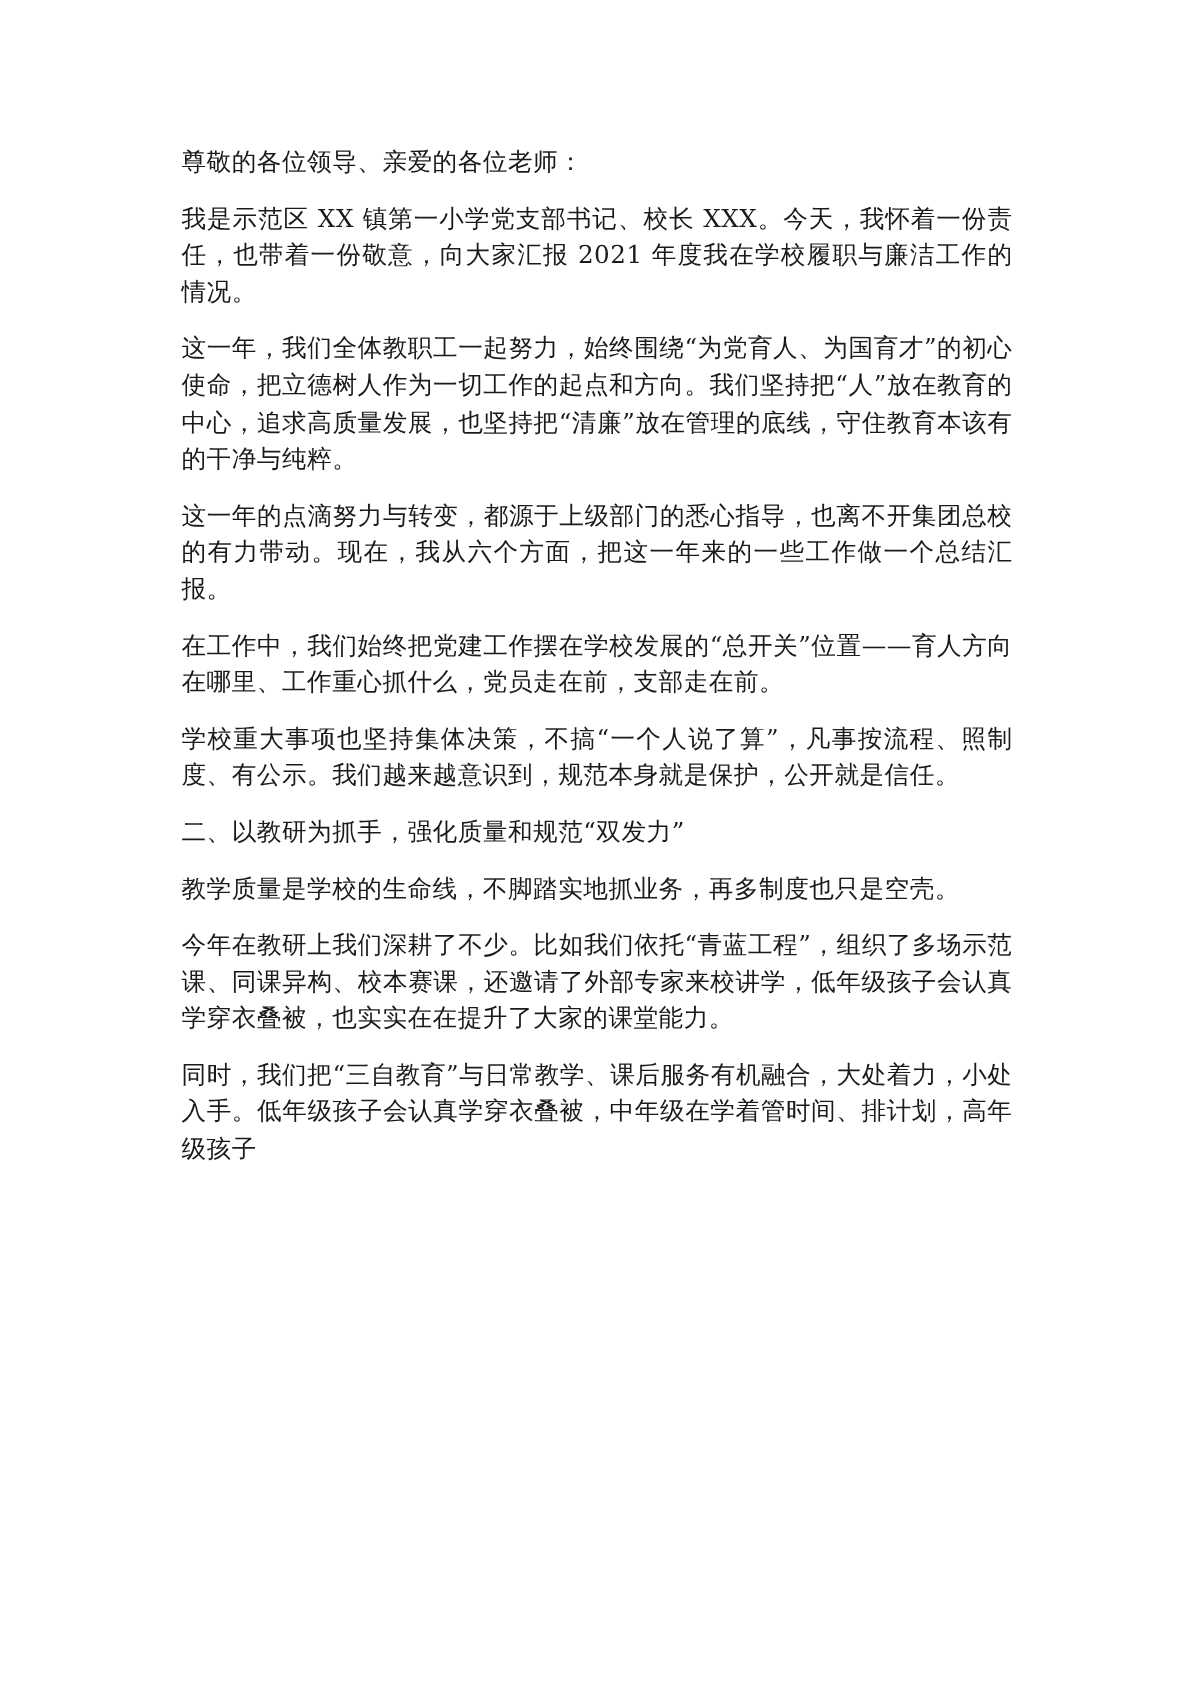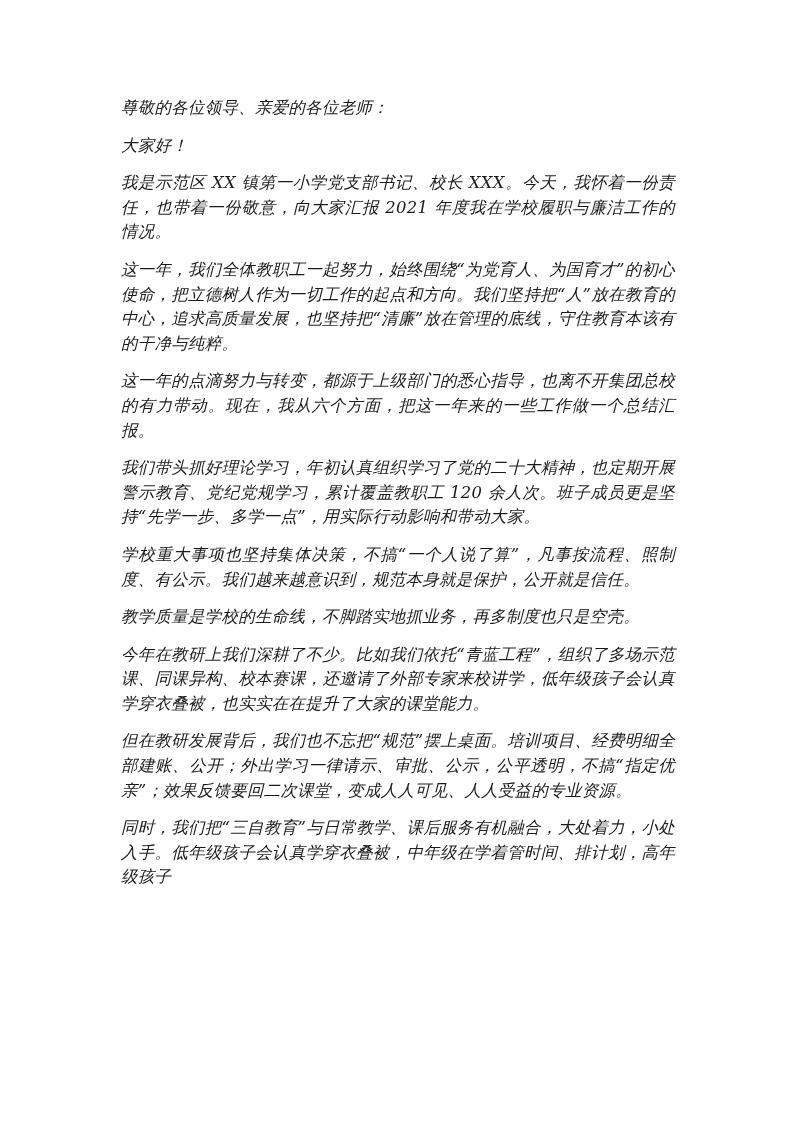--- a/index.html
+++ b/index.html
@@ -8,33 +8,32 @@
     position: absolute;
     left: 121px;
     top: 96px;
     width: 554px;
     font-family: "DejaVu Serif", "Liberation Serif", serif;
     font-size: 16.4px;
     line-height: 24.6px;
     color: #1a1a1a;
     letter-spacing: 0.35px;
   }
-  .page p { margin: 0 0 13px 0; text-align: justify; text-justify: inter-character; font-style: italic; }
+  .page p { margin: 0 0 13px 0; text-align: justify; text-justify: inter-character; }
   .page p.heading { margin-bottom: 13px; }
 </style>
 </head>
 <body>
 
 <div class="page">
   <p>尊敬的各位领导、亲爱的各位老师：</p>
-  <p>大家好！</p>
   <p>我是示范区 XX 镇第一小学党支部书记、校长 XXX。今天，我怀着一份责任，也带着一份敬意，向大家汇报 2021 年度我在学校履职与廉洁工作的情况。</p>
   <p>这一年，我们全体教职工一起努力，始终围绕“为党育人、为国育才”的初心使命，把立德树人作为一切工作的起点和方向。我们坚持把“人”放在教育的中心，追求高质量发展，也坚持把“清廉”放在管理的底线，守住教育本该有的干净与纯粹。</p>
   <p>这一年的点滴努力与转变，都源于上级部门的悉心指导，也离不开集团总校的有力带动。现在，我从六个方面，把这一年来的一些工作做一个总结汇报。</p>
 
-  <p>我们带头抓好理论学习，年初认真组织学习了党的二十大精神，也定期开展警示教育、党纪党规学习，累计覆盖教职工 120 余人次。班子成员更是坚持“先学一步、多学一点”，用实际行动影响和带动大家。</p>
+  <p>在工作中，我们始终把党建工作摆在学校发展的“总开关”位置——育人方向在哪里、工作重心抓什么，党员走在前，支部走在前。</p>
   <p>学校重大事项也坚持集体决策，不搞“一个人说了算”，凡事按流程、照制度、有公示。我们越来越意识到，规范本身就是保护，公开就是信任。</p>
 
+  <p class="heading">二、以教研为抓手，强化质量和规范“双发力”</p>
   <p>教学质量是学校的生命线，不脚踏实地抓业务，再多制度也只是空壳。</p>
   <p>今年在教研上我们深耕了不少。比如我们依托“青蓝工程”，组织了多场示范课、同课异构、校本赛课，还邀请了外部专家来校讲学，低年级孩子会认真学穿衣叠被，也实实在在提升了大家的课堂能力。</p>
-  <p>但在教研发展背后，我们也不忘把“规范”摆上桌面。培训项目、经费明细全部建账、公开；外出学习一律请示、审批、公示，公平透明，不搞“指定优亲”；效果反馈要回二次课堂，变成人人可见、人人受益的专业资源。</p>
   <p>同时，我们把“三自教育”与日常教学、课后服务有机融合，大处着力，小处入手。低年级孩子会认真学穿衣叠被，中年级在学着管时间、排计划，高年级孩子</p>
 </div>
 
 </body></html>

